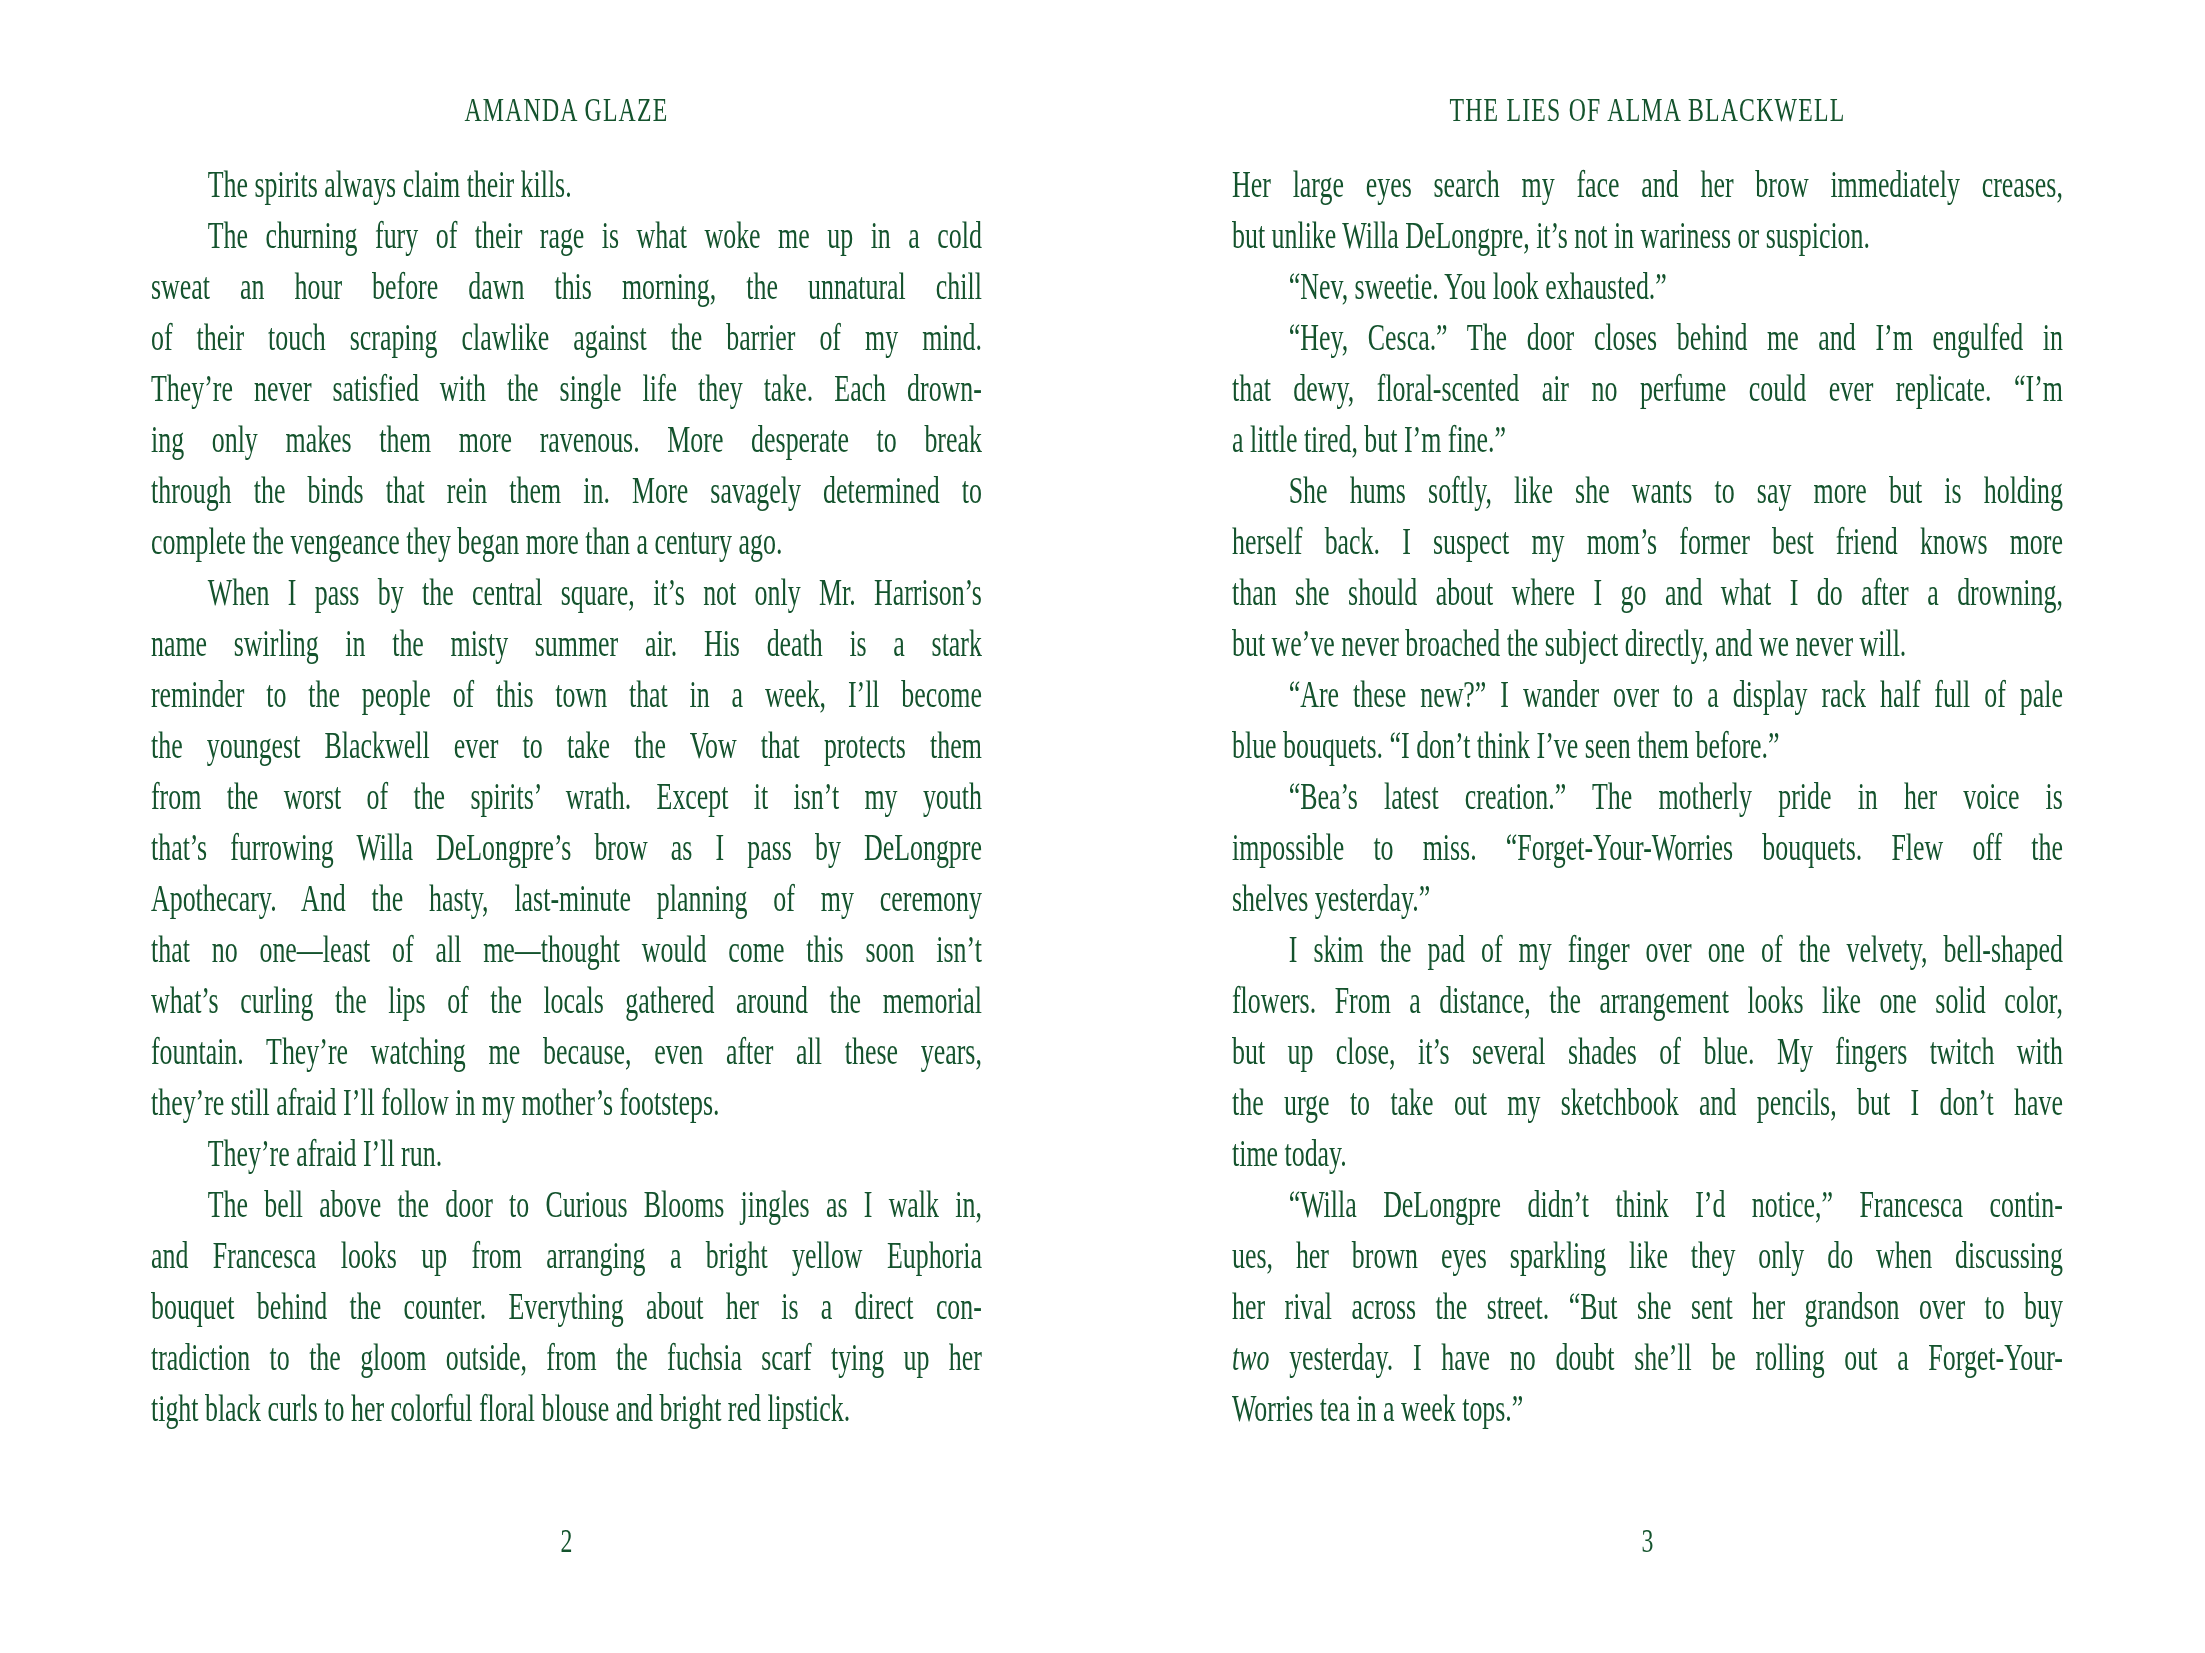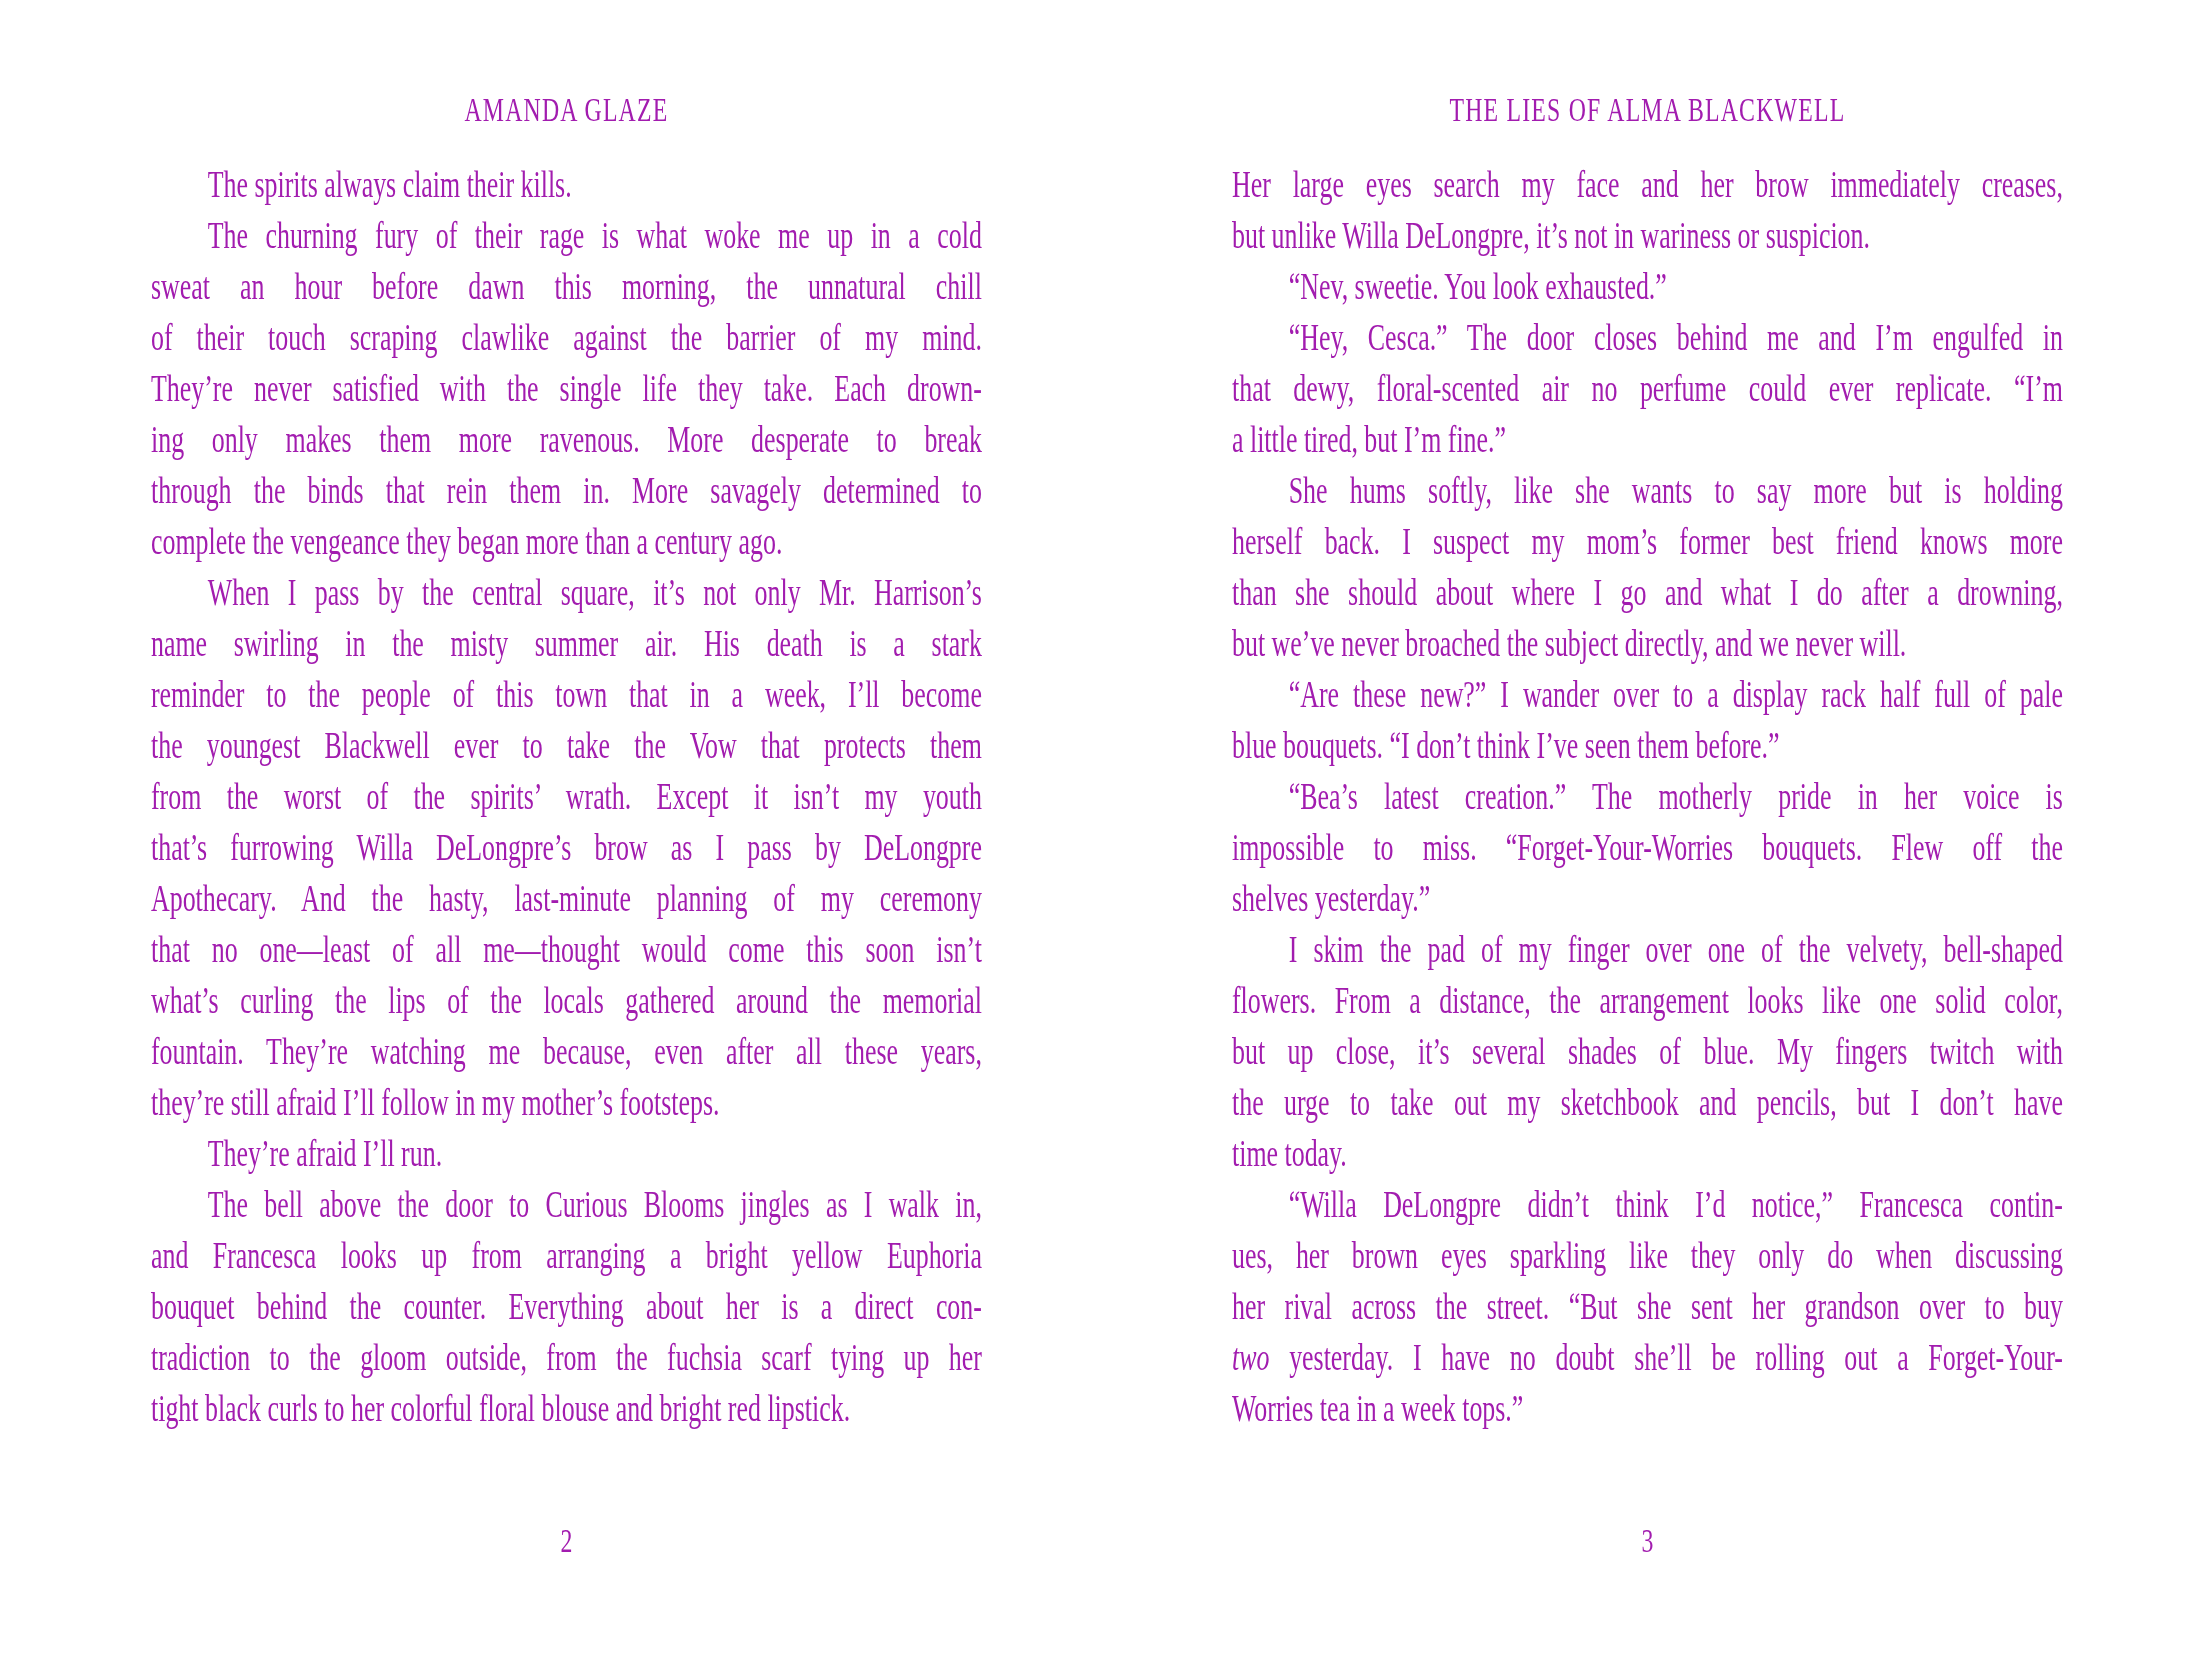--- a/index.html
+++ b/index.html
@@ -6,21 +6,21 @@
     margin: 0;
     padding: 0;
     background: #ffffff;
   }
   .spread {
     position: relative;
     width: 2205px;
     height: 1654px;
     background: #ffffff;
     font-family: "Liberation Serif", "DejaVu Serif", serif;
-    color: #a21caf;
+    color: #14532d;
     overflow: hidden;
   }
   .page {
     position: absolute;
     top: 0;
     height: 100%;
   }
   .page.left  { left: 151px; }
   .page.right { left: 1232px; }
   

